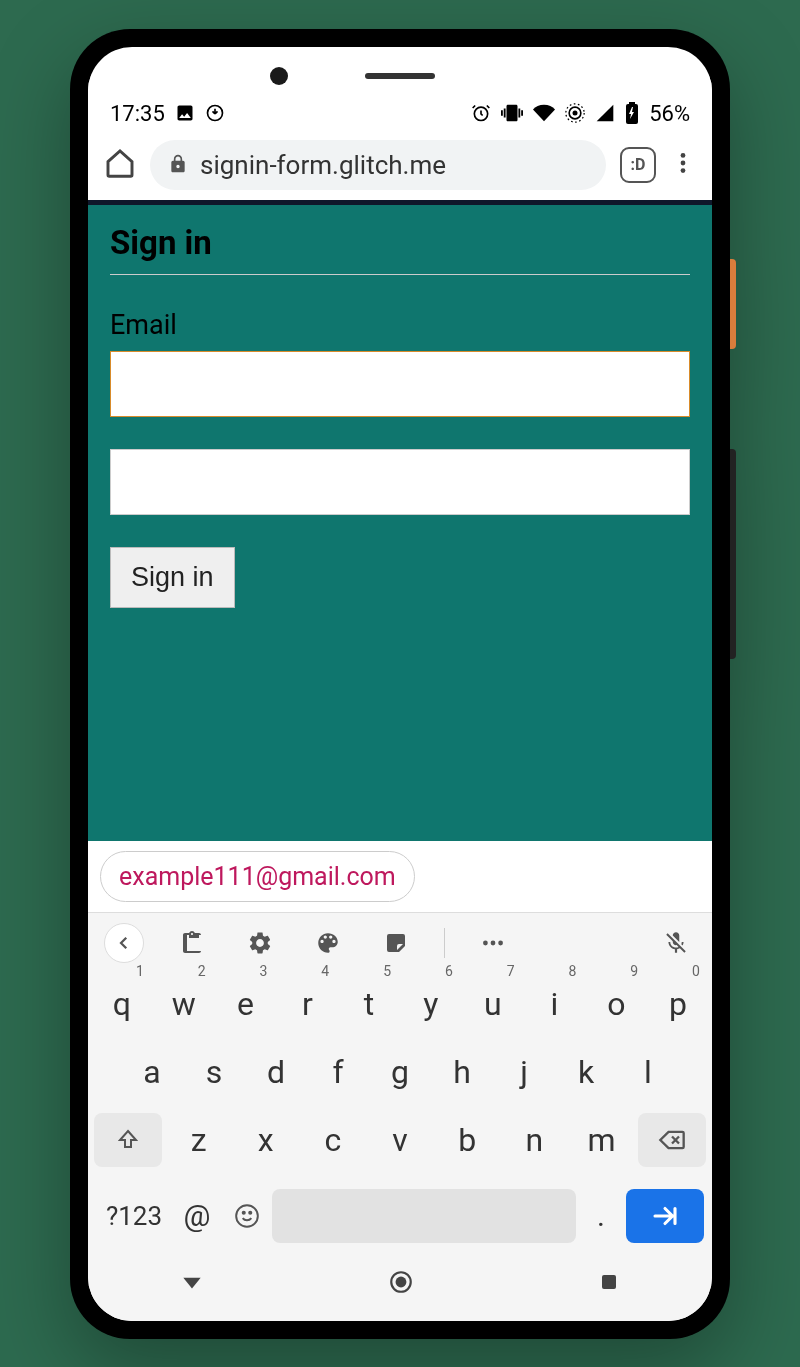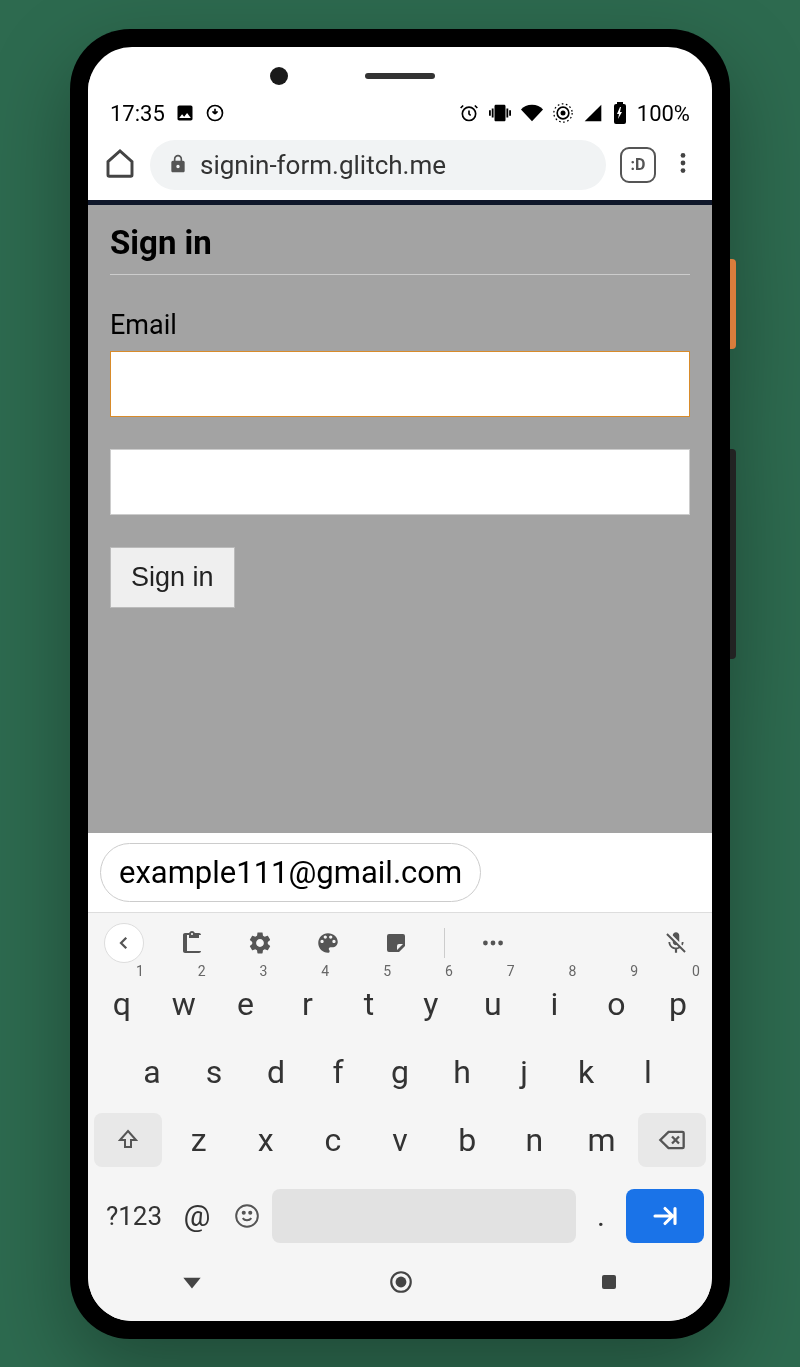--- a/index.html
+++ b/index.html
@@ -120,21 +120,21 @@
       display: flex;
       align-items: center;
       justify-content: center;
       font-size: 16px;
       font-weight: bold;
       color: #555;
     }
     .page-content {
       flex: 1;
       padding: 8px 22px;
-      background: #a3a3a3;
+      background: #0f766e;
     }
     .page-title {
       font-size: 33px;
       font-weight: 700;
       padding: 10px 0 12px 0;
       border-bottom: 1px solid #ccc;
       margin-bottom: 34px;
     }
     .form-label {
       font-size: 27px;
@@ -164,22 +164,22 @@
       display: flex;
       gap: 10px;
       padding: 10px 12px;
       background: #fff;
       overflow: hidden;
     }
     .suggestion-chip {
       border: 1px solid #ccc;
       border-radius: 30px;
       padding: 10px 18px;
-      font-size: 31px;
-      color: #000000;
+      font-size: 25px;
+      color: #be185d;
       white-space: nowrap;
       background: #fff;
     }
     .keyboard {
       background: #f5f5f5;
     }
     .kb-toolbar {
       display: flex;
       align-items: center;
       gap: 28px;
@@ -328,21 +328,21 @@
                 <path d="M2 22h20V2z"></path>
               </svg>
           </span>
           <span class="status-icon">
             <svg width="14" height="22" viewBox="0 0 14 22" fill="#000">
                 <rect x="1" y="2" width="12" height="20" rx="2"></rect>
                 <rect x="4" y="0" width="6" height="3"></rect>
                 <path d="M7 5l-3 7h2l-1 5 4-7H7l1-5z" fill="#fff"></path>
               </svg>
           </span>
-          <span>100%</span>
+          <span>56%</span>
         </div>
       </div>
 
       <div class="browser-bar">
         <span>
           <svg width="32" height="32" viewBox="0 0 24 24" fill="none" stroke="#444" stroke-width="2.2">
               <path d="M3 11l9-8 9 8v10a1 1 0 01-1 1h-16a1 1 0 01-1-1V11z"></path>
             </svg>
         </span>
         <div class="url-pill">

